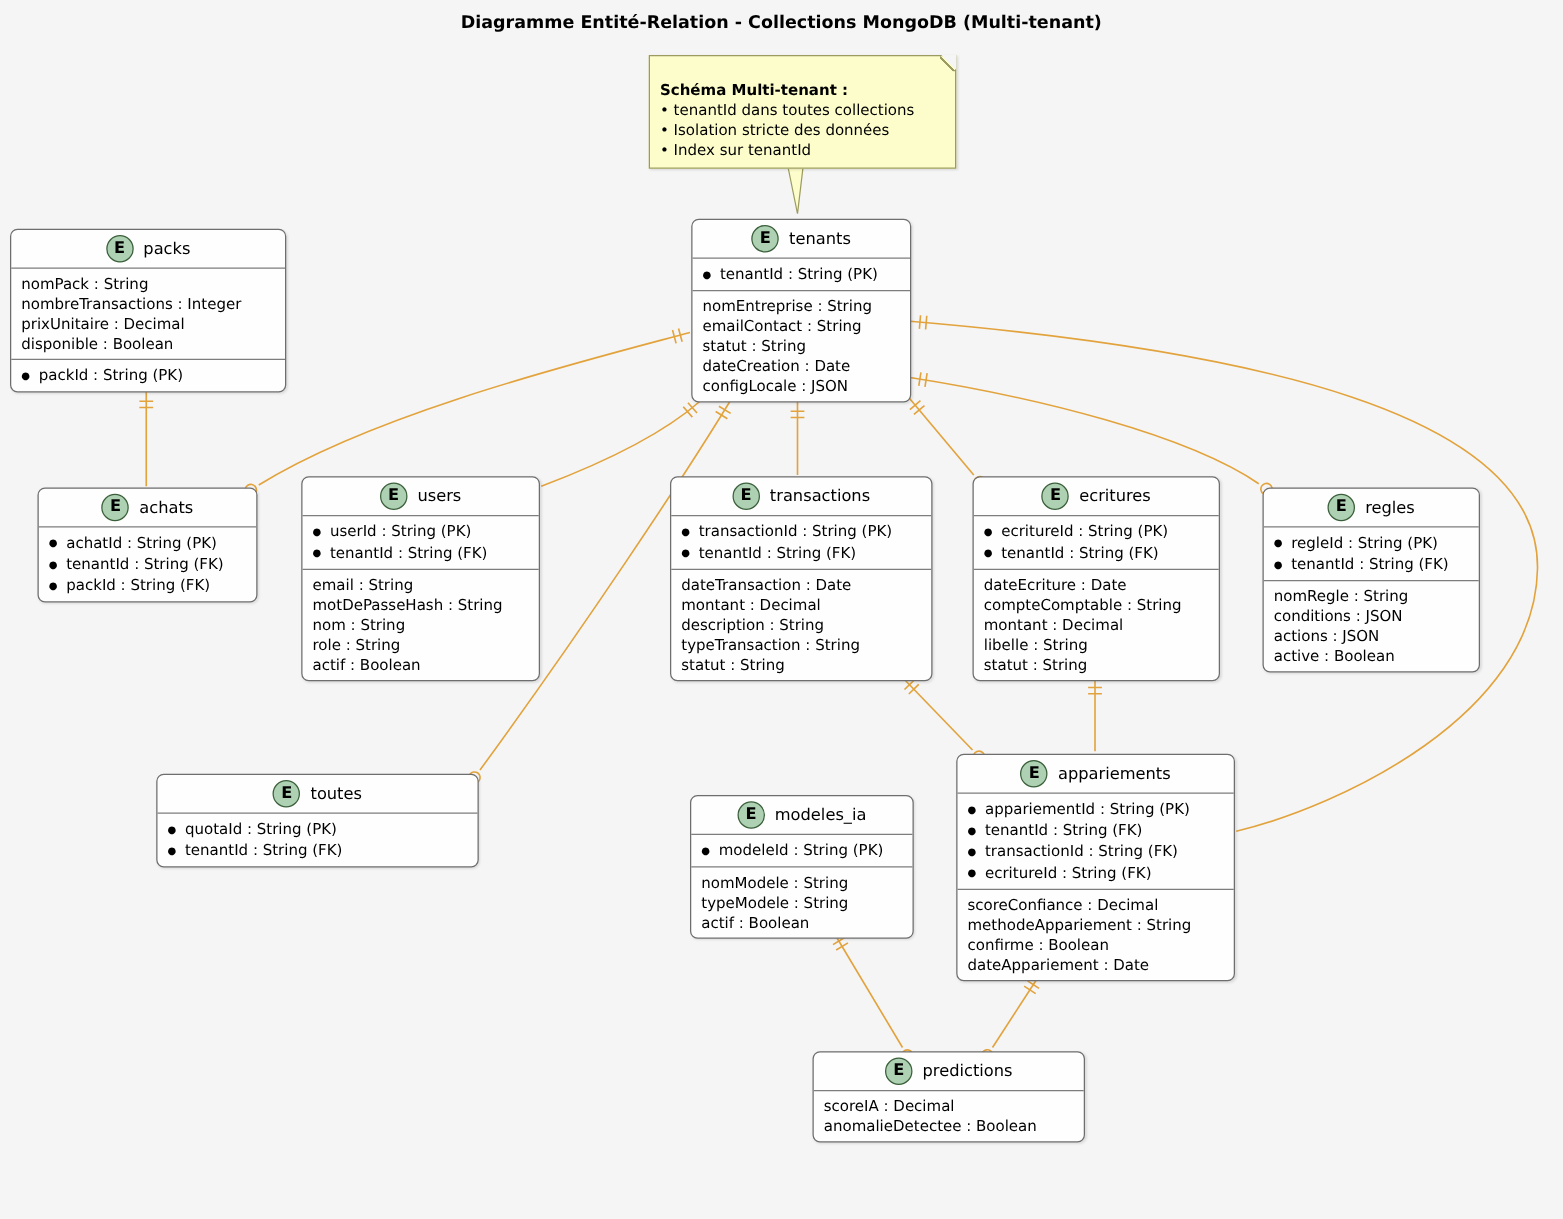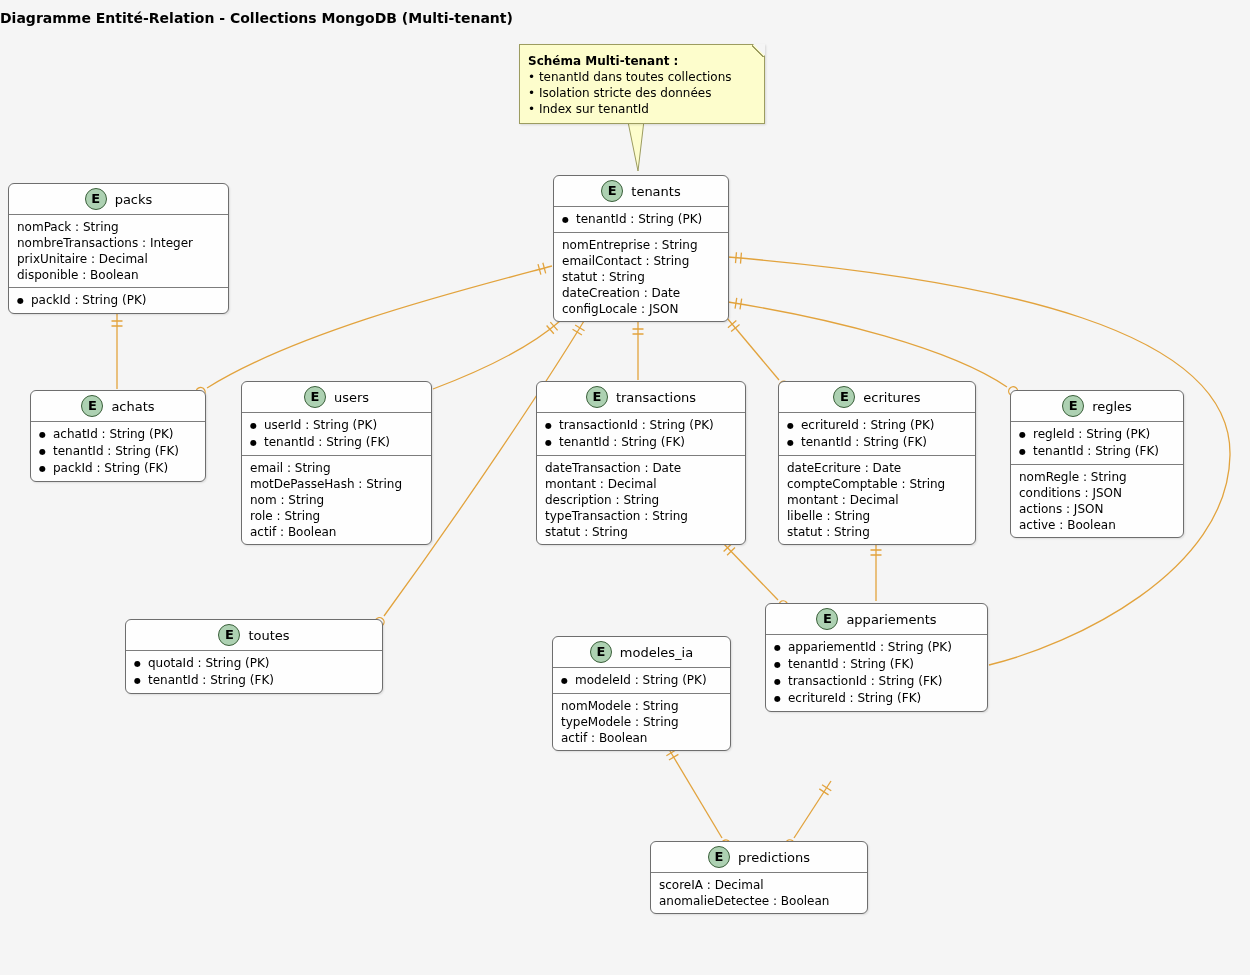--- a/index.html
+++ b/index.html
@@ -1,20 +1,20 @@
 <!DOCTYPE html>
 <html><head>
 <meta charset="utf-8">
 <style>
   html,body{margin:0;padding:0;background:#f5f5f5;font-family:"DejaVu Sans","Liberation Sans",sans-serif;}
   #canvas{position:relative;width:1250px;height:975px;background:#f5f5f5;overflow:hidden;}
-  #title{position:absolute;left:0;top:10px;width:1250px;font-size:14px;font-weight:bold;color:#000;}
+  #title{position:absolute;left:0;top:10px;width:1250px;text-align:center;font-size:14px;font-weight:bold;color:#000;}
   
   .note{position:absolute;left:519px;top:44px;width:228px;background:#fdfdcc;border:1px solid #9c9c60;
-        padding:8px 8px 6px 8px;font-size:12px;line-height:16px;color:#000;box-shadow:1px 1px 2px rgba(0,0,0,.12);}
+        padding:19px 8px 6px 8px;font-size:12px;line-height:16px;color:#000;box-shadow:1px 1px 2px rgba(0,0,0,.12);}
   .note .fold{position:absolute;top:-1px;right:-1px;width:0;height:0;
         border-top:12px solid #f5f5f5;border-left:12px solid transparent;}
   .note .fold-line{position:absolute;top:0;right:0;width:12px;height:12px;
         background:linear-gradient(225deg,transparent 49%,#9c9c60 49%,#9c9c60 58%,transparent 58%);}
   .note-title{font-weight:bold;}
   
   .entity{position:absolute;background:#fefefe;border:1px solid #6e6e6e;border-radius:6px;
           font-size:12px;color:#000;box-shadow:1px 1px 2px rgba(0,0,0,.10);}
   .ent-header{display:flex;align-items:center;justify-content:center;gap:8px;padding:4px 8px;height:22px;}
   .e-badge{display:inline-block;width:20px;height:20px;border-radius:50%;background:#add1b2;border:1px solid #3a5f3a;
@@ -223,20 +223,26 @@
     <div class="ent-header">
       <span class="e-badge">E</span>
       <span class="ent-name">appariements</span>
     </div>
     <div class="ent-sec">
         <div class="row key-row"><span>appariementId : String (PK)</span></div>
         <div class="row key-row"><span>tenantId : String (FK)</span></div>
         <div class="row key-row"><span>transactionId : String (FK)</span></div>
         <div class="row key-row"><span>ecritureId : String (FK)</span></div>
       </div>
+    <div class="ent-sec">
+        <div class="row"><span>scoreConfiance : Decimal</span></div>
+        <div class="row"><span>methodeAppariement : String</span></div>
+        <div class="row"><span>confirme : Boolean</span></div>
+        <div class="row"><span>dateAppariement : Date</span></div>
+      </div>
   </div>
 
   <div class="entity" style="left:650px;top:841px;width:216px">
     <div class="ent-header">
       <span class="e-badge">E</span>
       <span class="ent-name">predictions</span>
     </div>
     <div class="ent-sec">
         <div class="row"><span>scoreIA : Decimal</span></div>
         <div class="row"><span>anomalieDetectee : Boolean</span></div>

